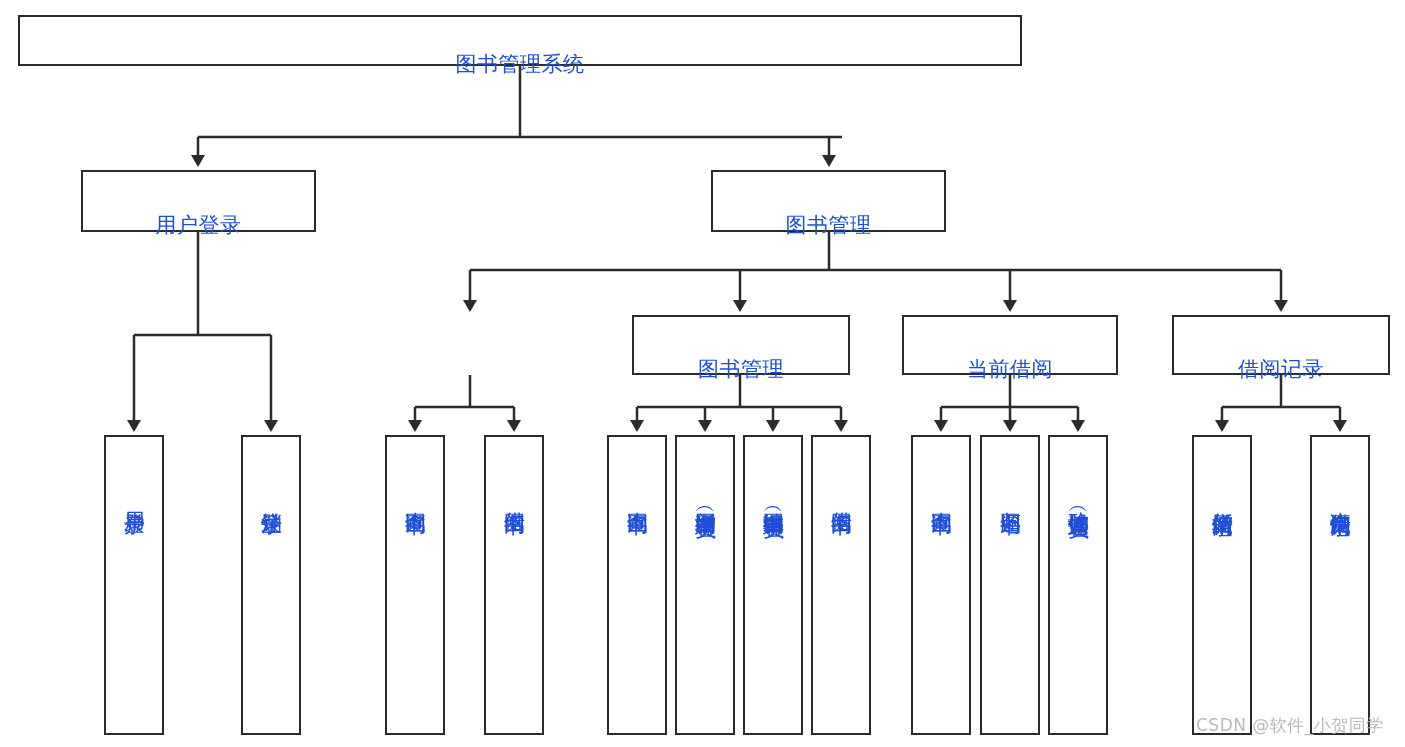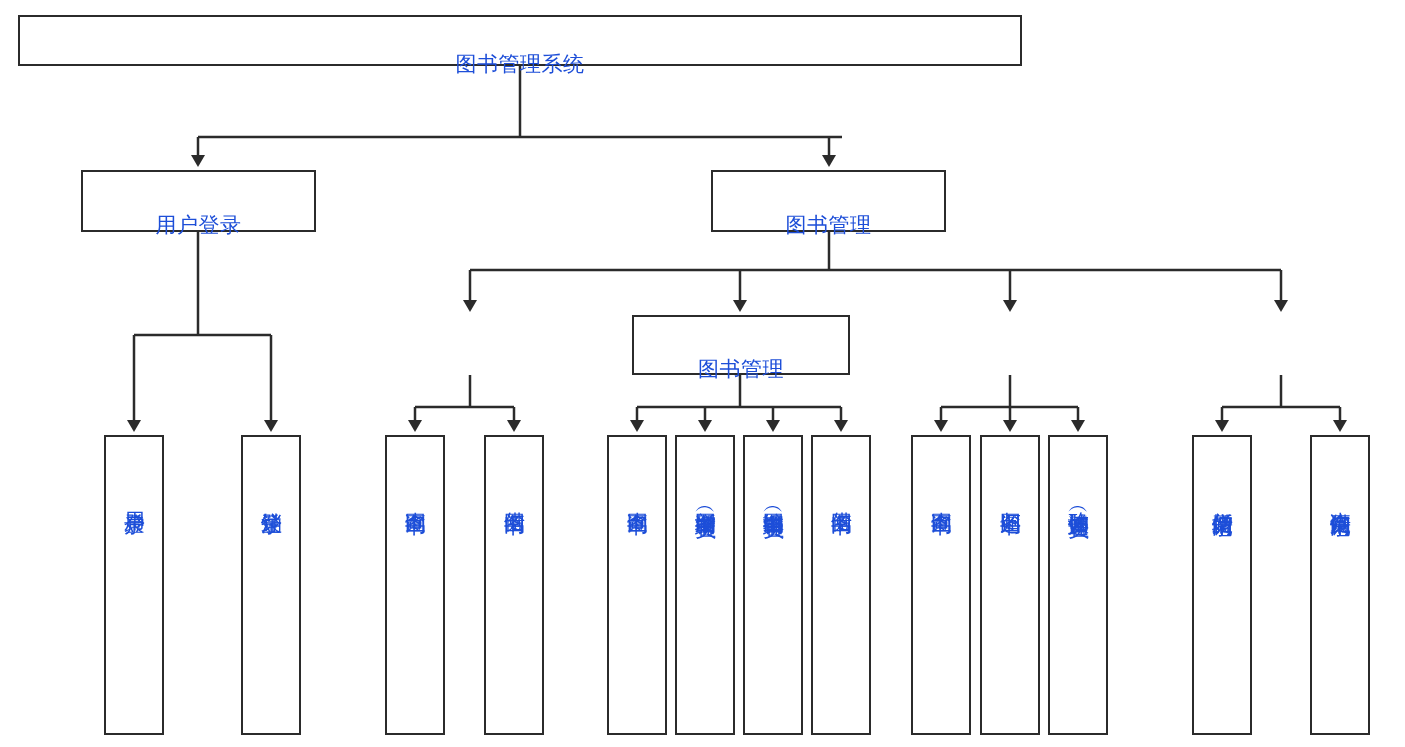--- a/index.html
+++ b/index.html
@@ -131,20 +131,26 @@
   <div class="node horizontal" style="left:81px; top:170px; width:235px; height:62px;">
     <span class="node-label">用户登录</span>
   </div>
   <div class="node horizontal" style="left:711px; top:170px; width:235px; height:62px;">
     <span class="node-label">图书管理</span>
   </div>
 
   <div class="node horizontal" style="left:632px; top:315px; width:218px; height:60px;">
     <span class="node-label">图书管理</span>
   </div>
+  <div class="node horizontal" style="left:902px; top:315px; width:216px; height:60px;">
+    <span class="node-label">当前借阅</span>
+  </div>
+  <div class="node horizontal" style="left:1172px; top:315px; width:218px; height:60px;">
+    <span class="node-label">借阅记录</span>
+  </div>
 
   <div class="node vertical" style="left:104px; top:435px; width:60px; height:300px;">
     <span class="node-label">用户登录</span>
   </div>
   <div class="node vertical" style="left:241px; top:435px; width:60px; height:300px;">
     <span class="node-label">注销登录</span>
   </div>
 
   <div class="node vertical" style="left:385px; top:435px; width:60px; height:300px;">
     <span class="node-label">查询图书</span>
@@ -176,14 +182,15 @@
     <span class="node-label">确认归还（管理员）</span>
   </div>
 
   <div class="node vertical" style="left:1192px; top:435px; width:60px; height:300px;">
     <span class="node-label">新增借阅记录</span>
   </div>
   <div class="node vertical" style="left:1310px; top:435px; width:60px; height:300px;">
     <span class="node-label">查询借阅记录</span>
   </div>
 
+  <div id="watermark">CSDN @软件_小贺同学</div>
 
 </div>
 
 </body></html>

